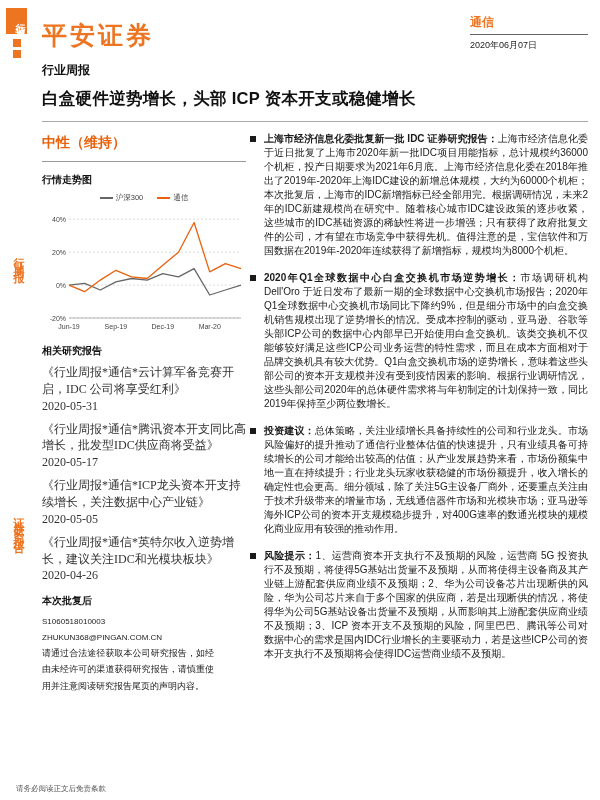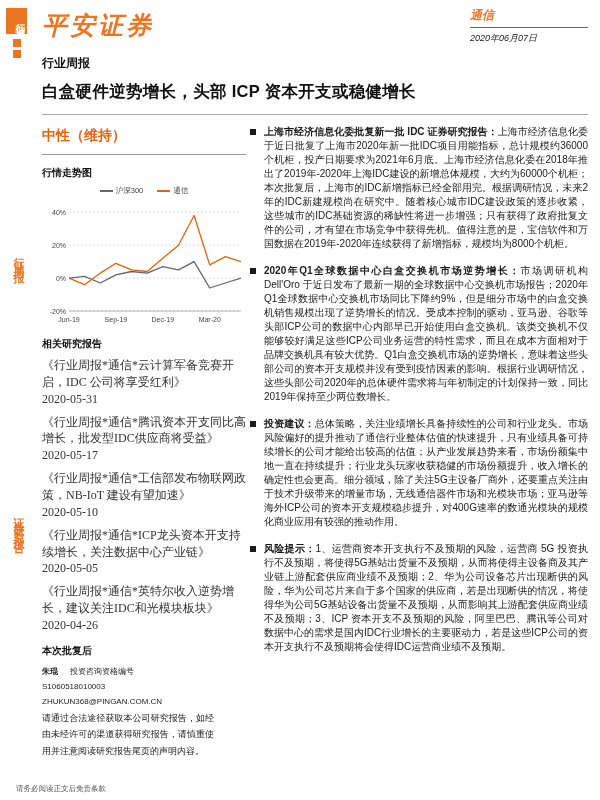--- a/index.html
+++ b/index.html
@@ -19,21 +19,21 @@
   .rail-squares { width:21px; margin-top:5px; display:flex; flex-direction:column; align-items:center; gap:3px; }
   .rail-squares .sq { width:8px; height:8px; background:#ED7420; }
   .rail-text {
     position:absolute; left:5px; writing-mode:vertical-rl;
     color:#ED7420; font-weight:bold; font-size:11px; letter-spacing:5px;
   }
   .rail-text.mid { top:240px; }
   .rail-text.bottom { top:500px; }
   
   .content { position:absolute; left:42px; top:0; width:546px; }
-  header { display:flex; justify-content:space-between; align-items:center; padding-top:5px;font-style:italic; }
+  header { display:flex; justify-content:space-between; align-items:flex-end; padding-top:12px; }
   .logo {
     color:#ED7420; font-size:25px; font-weight:bold; letter-spacing:3px;
     font-family:"Liberation Serif","DejaVu Serif",serif;
   }
   .head-right { width:118px; text-align:left; padding-top:2px; }
   .industry { color:#ED7420; font-weight:bold; font-size:12px; padding-bottom:3px; border-bottom:1px solid #666; margin-bottom:4px; }
   .date { font-size:9px; color:#222; }
   .report-type { font-weight:bold; font-size:12px; margin-top:10px; color:#111; }
   h1.title { font-size:16.5px; font-weight:bold; margin-top:9px; color:#111; letter-spacing:0.3px; }
   .title-rule { border:none; border-top:1px solid #aaa; margin-top:11px; }
@@ -138,39 +138,31 @@
         <ul class="reports">
           <li>
             <div class="r-title">《行业周报*通信*云计算军备竞赛开启，IDC 公司将享受红利》</div>
             <div class="r-date">2020-05-31</div>
           </li>
           <li>
             <div class="r-title">《行业周报*通信*腾讯资本开支同比高增长，批发型IDC供应商将受益》</div>
             <div class="r-date">2020-05-17</div>
           </li>
           <li>
-            <div class="r-title">《行业周报*通信*工信部发布物联网政策，NB-IoT 建设有望加速》</div>
-            <div class="r-date">2020-05-10</div>
-          </li>
-          <li>
             <div class="r-title">《行业周报*通信*ICP龙头资本开支持续增长，关注数据中心产业链》</div>
             <div class="r-date">2020-05-05</div>
           </li>
           <li>
             <div class="r-title">《行业周报*通信*英特尔收入逆势增长，建议关注IDC和光模块板块》</div>
             <div class="r-date">2020-04-26</div>
           </li>
         </ul>
 
         <div class="sec-title">本次批复后</div>
         <div class="analyst">
-          <div class="a-row">
-            <span class="a-name">朱琨</span>
-            <span>投资咨询资格编号</span>
-          </div>
           <div>S1060518010003</div>
           <div>ZHUKUN368@PINGAN.COM.CN</div>
         </div>
 
         <p class="notice">请通过合法途径获取本公司研究报告，如经由未经许可的渠道获得研究报告，请慎重使用并注意阅读研究报告尾页的声明内容。</p>
       </div>
 
       <div class="right-col">
         <div class="bullet">
           <span class="marker"></span>

